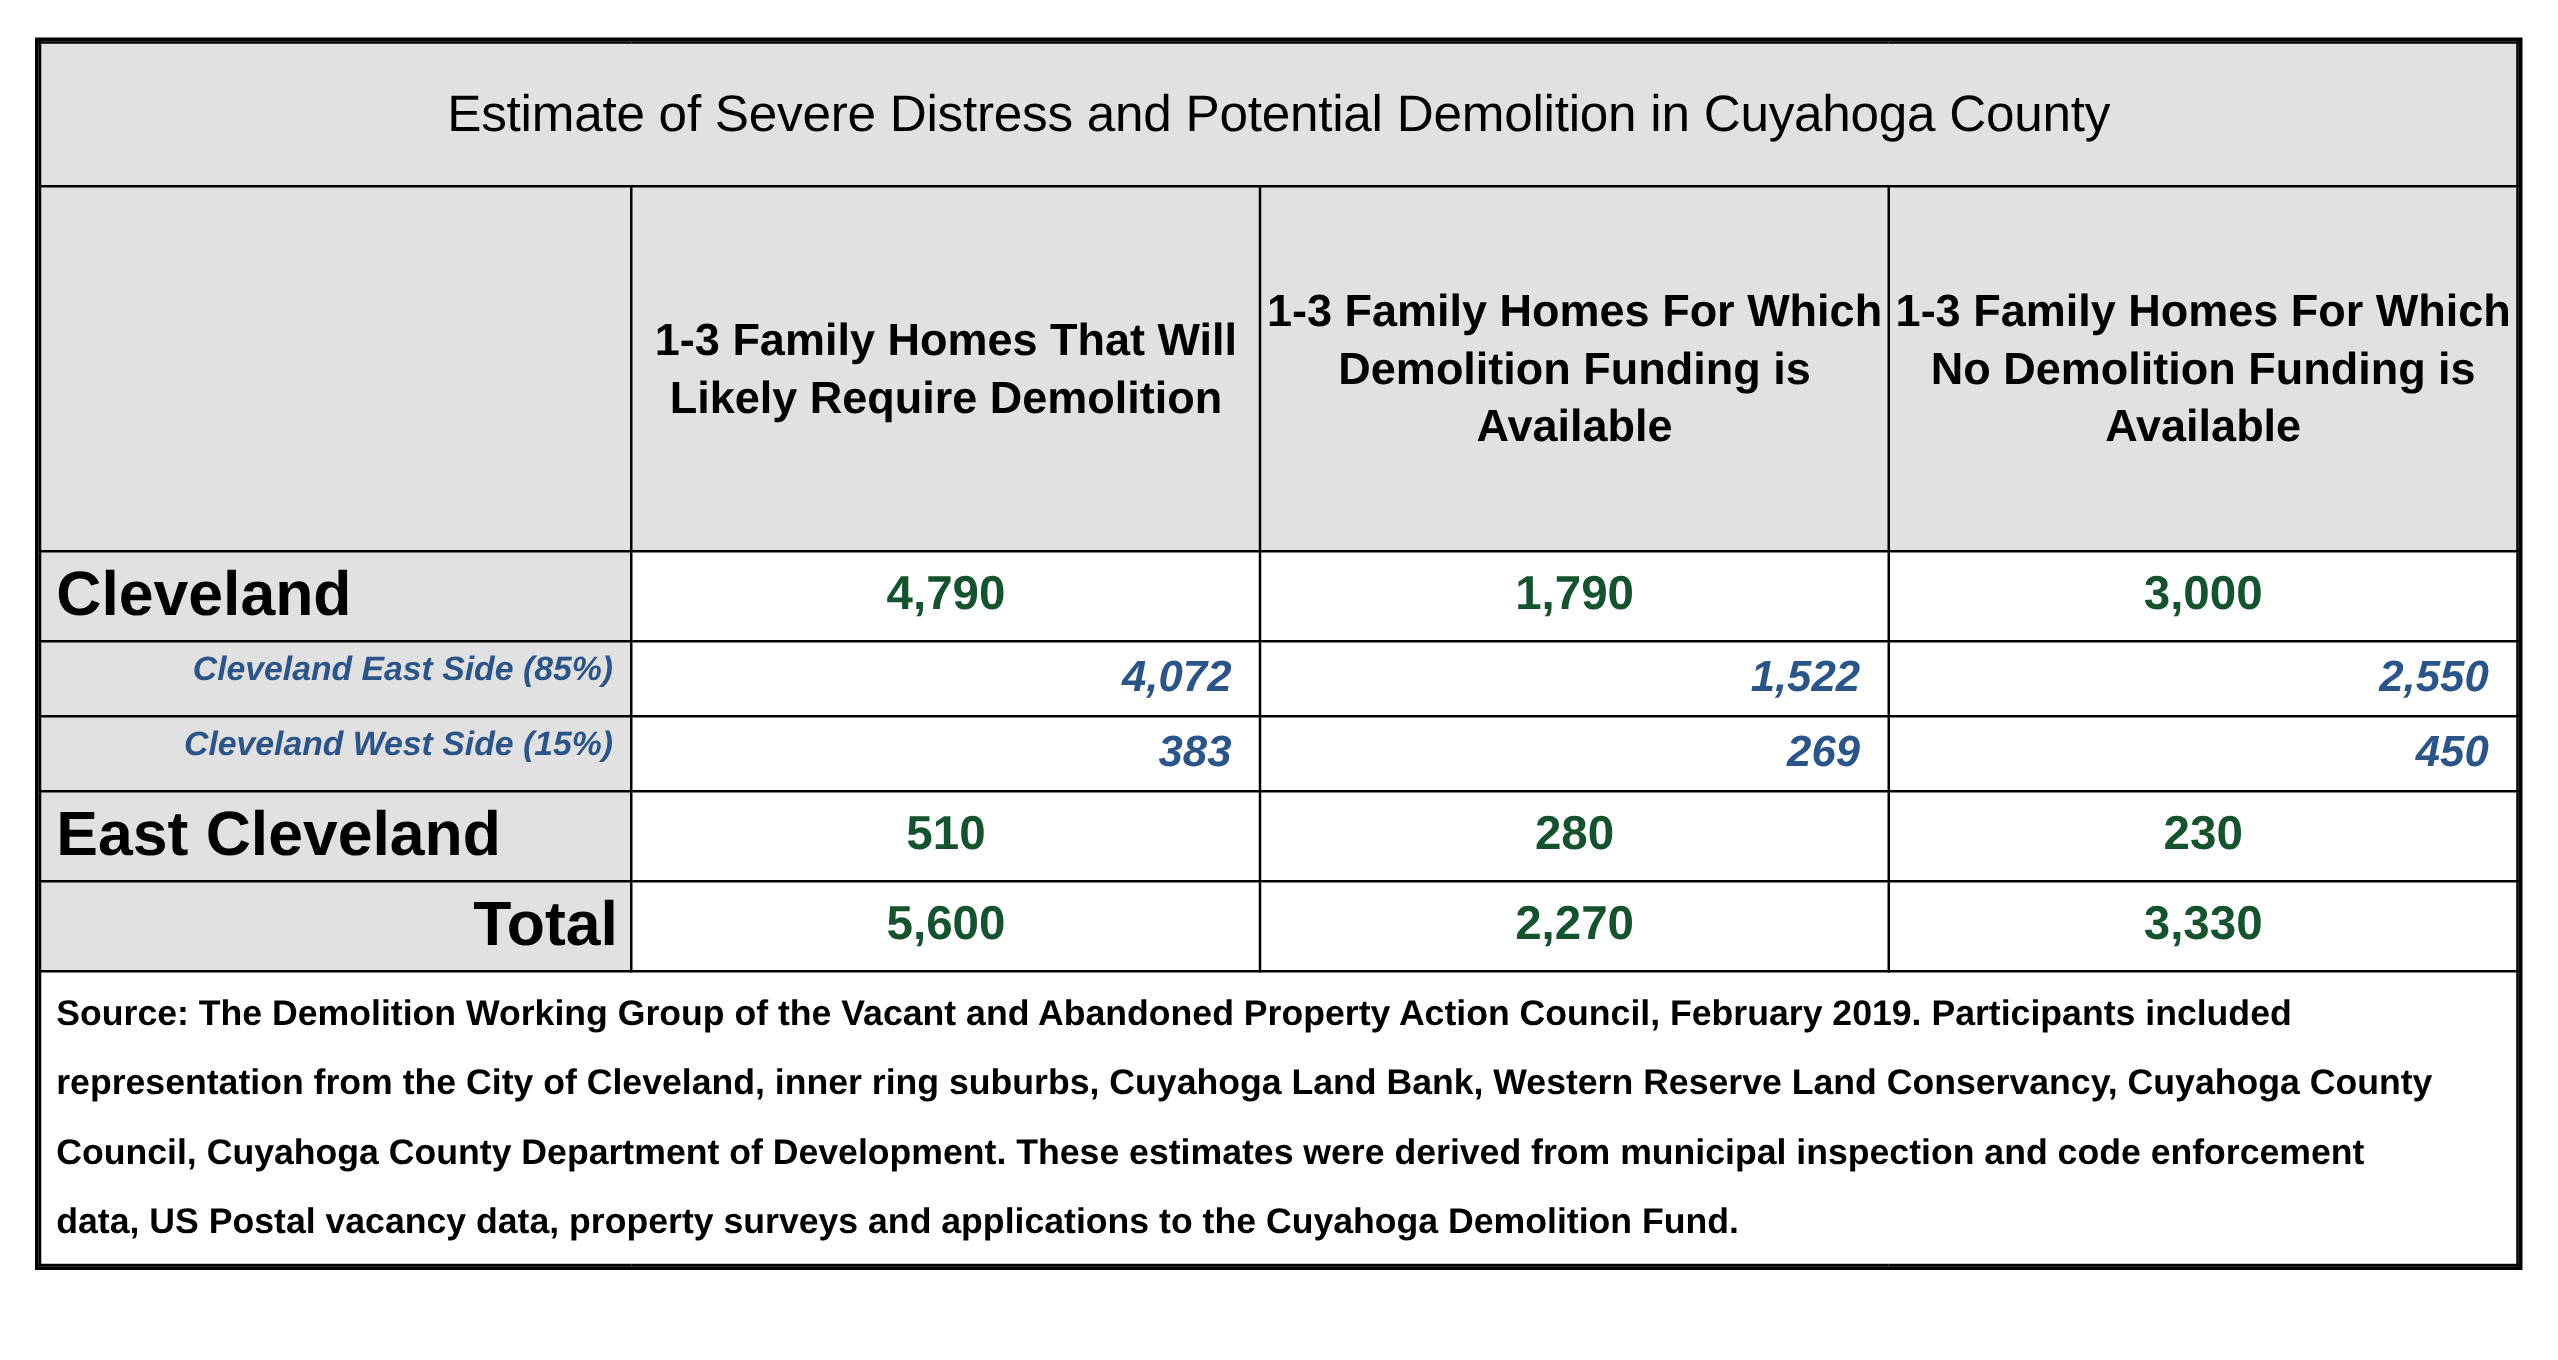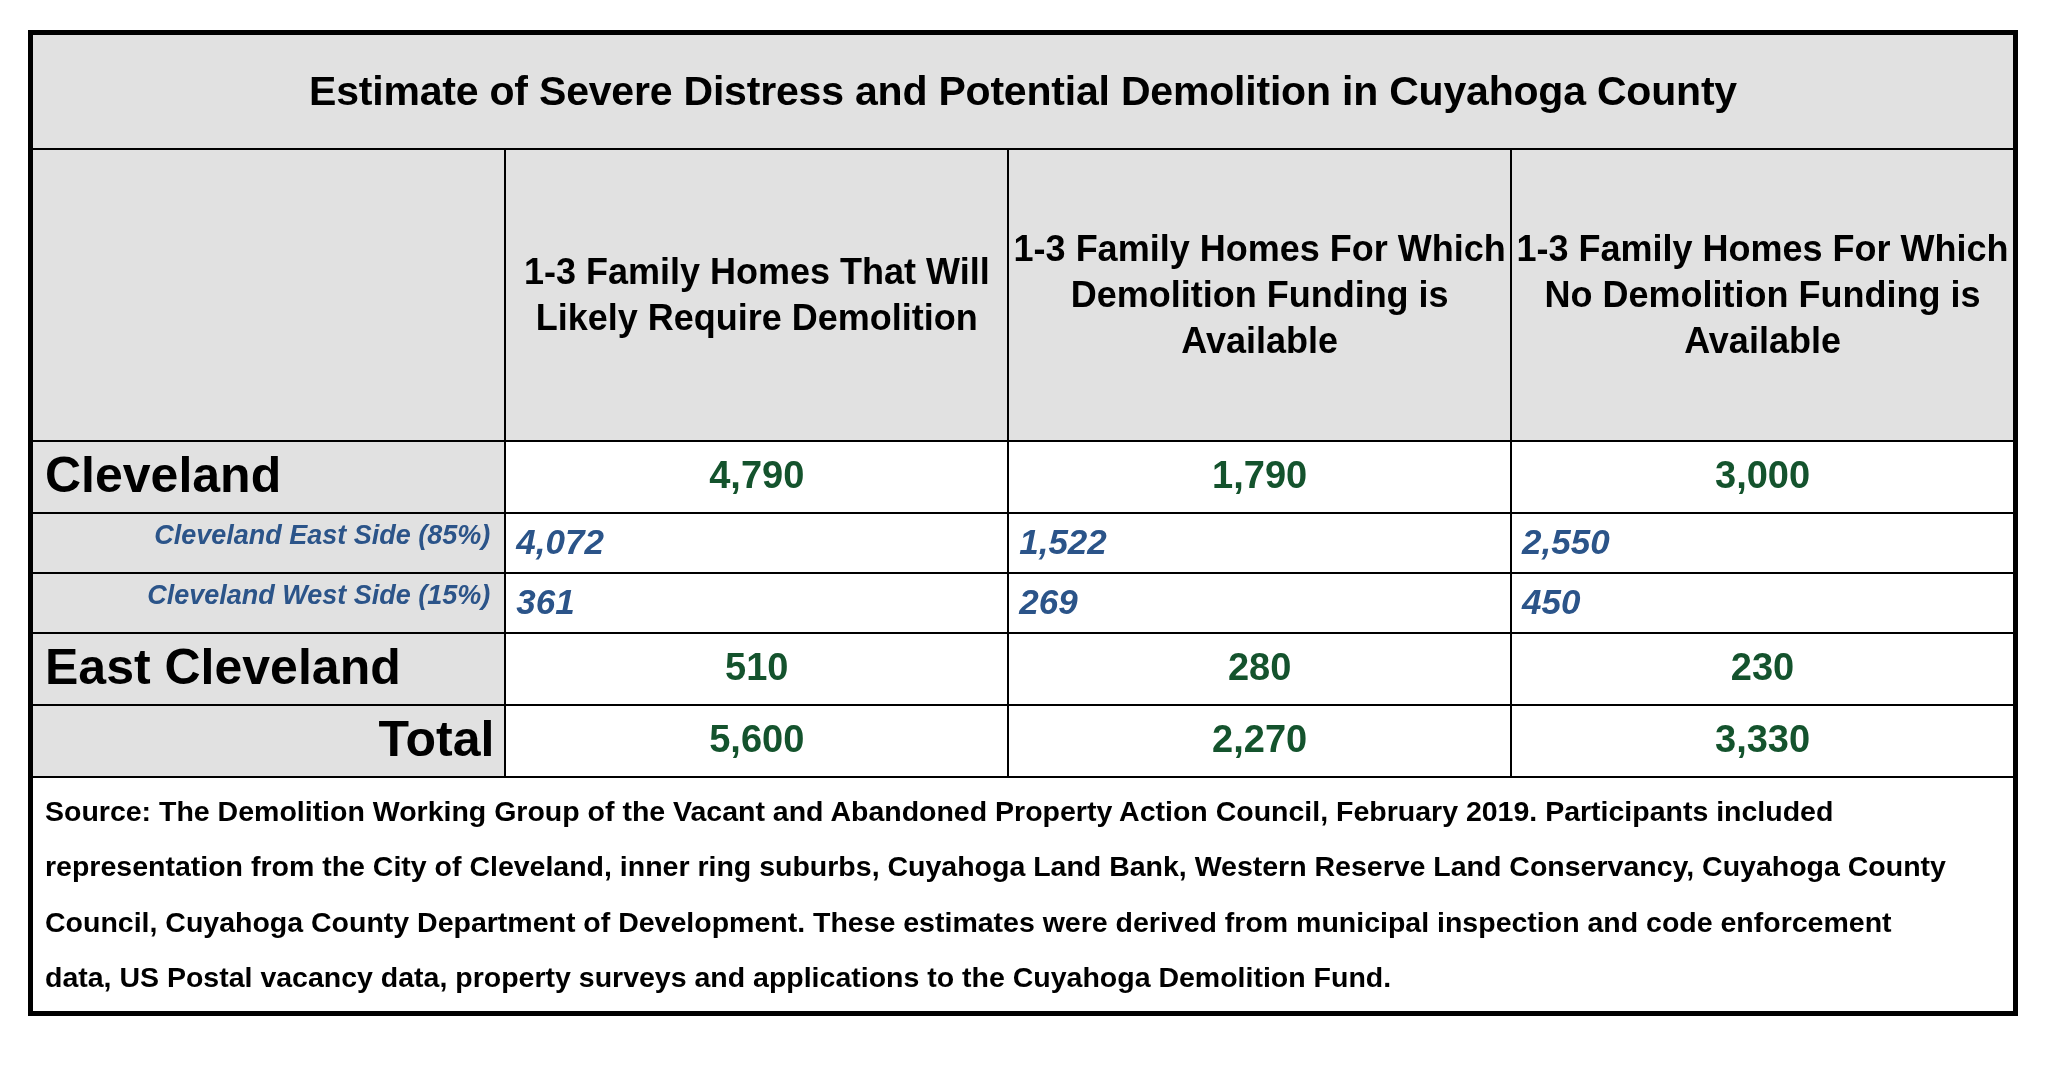--- a/index.html
+++ b/index.html
@@ -48,21 +48,21 @@
 
   
   col.c-label  { width: 465px; }
   col.c-data   { width: 494px; }
 
   
   .title-cell {
     background: #e1e1e1;
     text-align: center;
     font-size: 41px;
-    font-weight: bold;
+    font-weight: normal;
     color: #000000;
     height: 115px;
     letter-spacing: -0.2px;
     padding: 4px 10px 10px 10px;
     border-left: none;
     border-right: none;
     border-top: none;
   }
 
   
@@ -112,21 +112,21 @@
     text-align: right;
     color: #2b5489;
     padding: 2px 14px 17px 10px;
     white-space: nowrap;
   }
   .row-sub .rv {
     background: #ffffff;
     font-size: 35px;
     font-weight: bold;
     font-style: italic;
-    text-align: left;
+    text-align: right;
     color: #2b5489;
     padding: 2px 22px 5px 10px;
   }
   .row-sub td { height: 60px; }
 
   
   .source-cell {
     background: #ffffff;
     font-size: 28.5px;
     font-weight: bold;
@@ -176,21 +176,21 @@
 
         <tr class="row-sub">
           <td class="rl">Cleveland East Side (85%)</td>
           <td class="rv">4,072</td>
           <td class="rv">1,522</td>
           <td class="rv">2,550</td>
         </tr>
 
         <tr class="row-sub">
           <td class="rl">Cleveland West Side (15%)</td>
-          <td class="rv">361</td>
+          <td class="rv">383</td>
           <td class="rv">269</td>
           <td class="rv">450</td>
         </tr>
 
         <tr class="row-major">
           <td class="rl">East Cleveland</td>
           <td class="rv">510</td>
           <td class="rv">280</td>
           <td class="rv">230</td>
         </tr>

